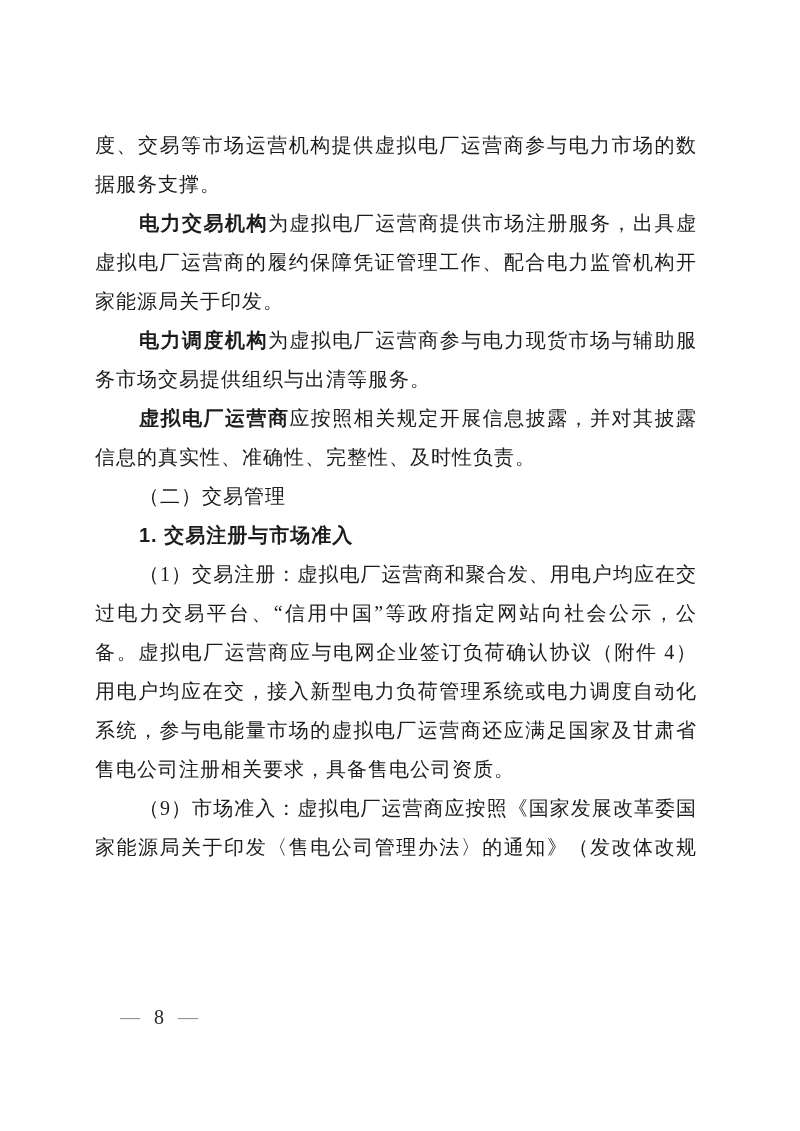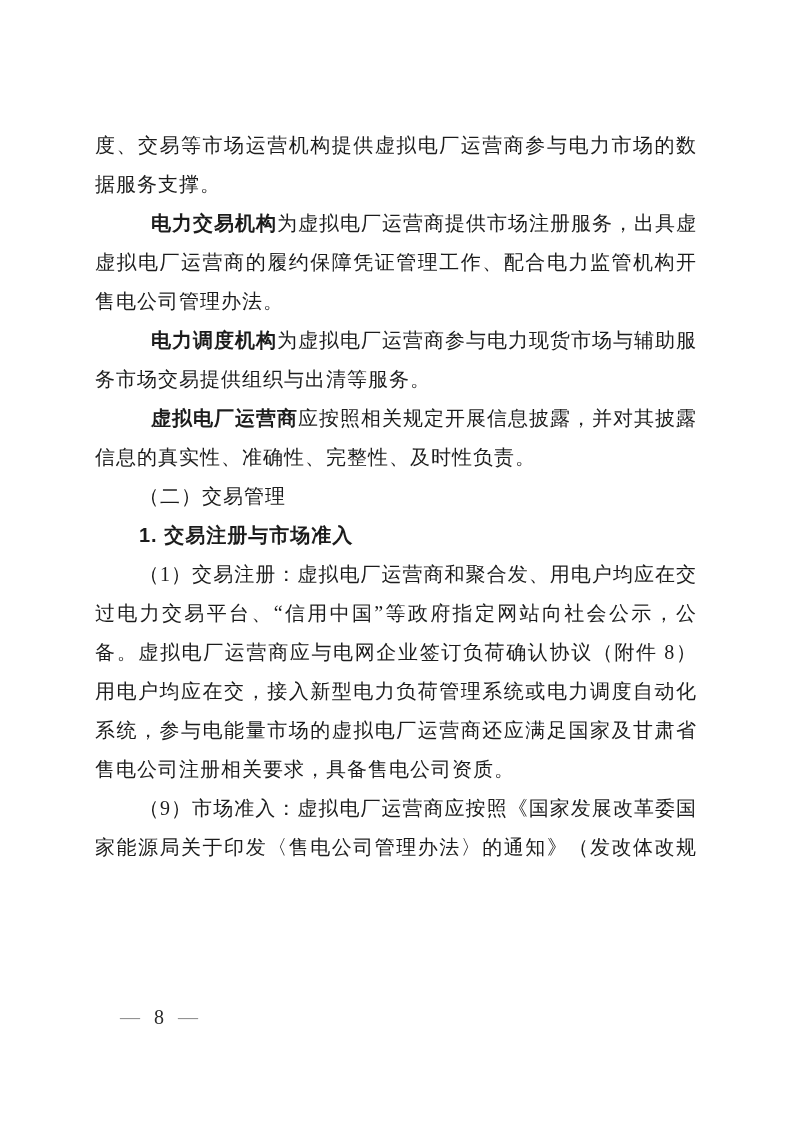--- a/index.html
+++ b/index.html
@@ -35,21 +35,20 @@
     text-align: justify;
     text-align-last: justify;
     text-justify: inter-character;
   }
   .line.indent {
     padding-left: 44px;
   }
   .hei {
     font-weight: 700;
     font-family: "Liberation Sans", sans-serif;
-    margin-left: 12px;
   }
   .heading-kai {
     font-family: "Liberation Serif", serif;
   }
   .heading-hei {
     font-weight: 700;
     font-family: "Liberation Sans", sans-serif;
   }
   .footer {
     position: absolute;
@@ -74,34 +73,34 @@
 <body>
 
 <div class="page">
   <div class="content">
 
     <div class="line justify"><span>度、交易等市场运营机构提供虚拟电厂运营商参与电力市场的数</span></div>
     <div class="line"><span>据服务支撑。</span></div>
 
     <div class="line justify indent"><span class="hei">电力交易机构</span><span>为虚拟电厂运营商提供市场注册服务，出具虚</span></div>
     <div class="line justify"><span>虚拟电厂运营商的履约保障凭证管理工作、配合电力监管机构开</span></div>
-    <div class="line"><span>售电公司管理办法。</span></div>
+    <div class="line"><span>家能源局关于印发。</span></div>
 
     <div class="line justify indent"><span class="hei">电力调度机构</span><span>为虚拟电厂运营商参与电力现货市场与辅助服</span></div>
     <div class="line"><span>务市场交易提供组织与出清等服务。</span></div>
 
     <div class="line justify indent"><span class="hei">虚拟电厂运营商</span><span>应按照相关规定开展信息披露，并对其披露</span></div>
     <div class="line"><span>信息的真实性、准确性、完整性、及时性负责。</span></div>
 
     <div class="line indent heading-kai"><span>（二）交易管理</span></div>
     <div class="line indent heading-hei"><span>1. 交易注册与市场准入</span></div>
 
     <div class="line justify indent"><span>（1）交易注册：虚拟电厂运营商和聚合发、用电户均应在交</span></div>
     <div class="line justify"><span>过电力交易平台、“信用中国”等政府指定网站向社会公示，公</span></div>
-    <div class="line justify"><span>备。虚拟电厂运营商应与电网企业签订负荷确认协议（附件 8）</span></div>
+    <div class="line justify"><span>备。虚拟电厂运营商应与电网企业签订负荷确认协议（附件 4）</span></div>
     <div class="line justify"><span>用电户均应在交，接入新型电力负荷管理系统或电力调度自动化</span></div>
     <div class="line justify"><span>系统，参与电能量市场的虚拟电厂运营商还应满足国家及甘肃省</span></div>
     <div class="line"><span>售电公司注册相关要求，具备售电公司资质。</span></div>
 
     <div class="line justify indent"><span>（9）市场准入：虚拟电厂运营商应按照《国家发展改革委国</span></div>
     <div class="line justify"><span>家能源局关于印发〈售电公司管理办法〉的通知》（发改体改规</span></div>
 
   </div>
 
   <div class="footer">

